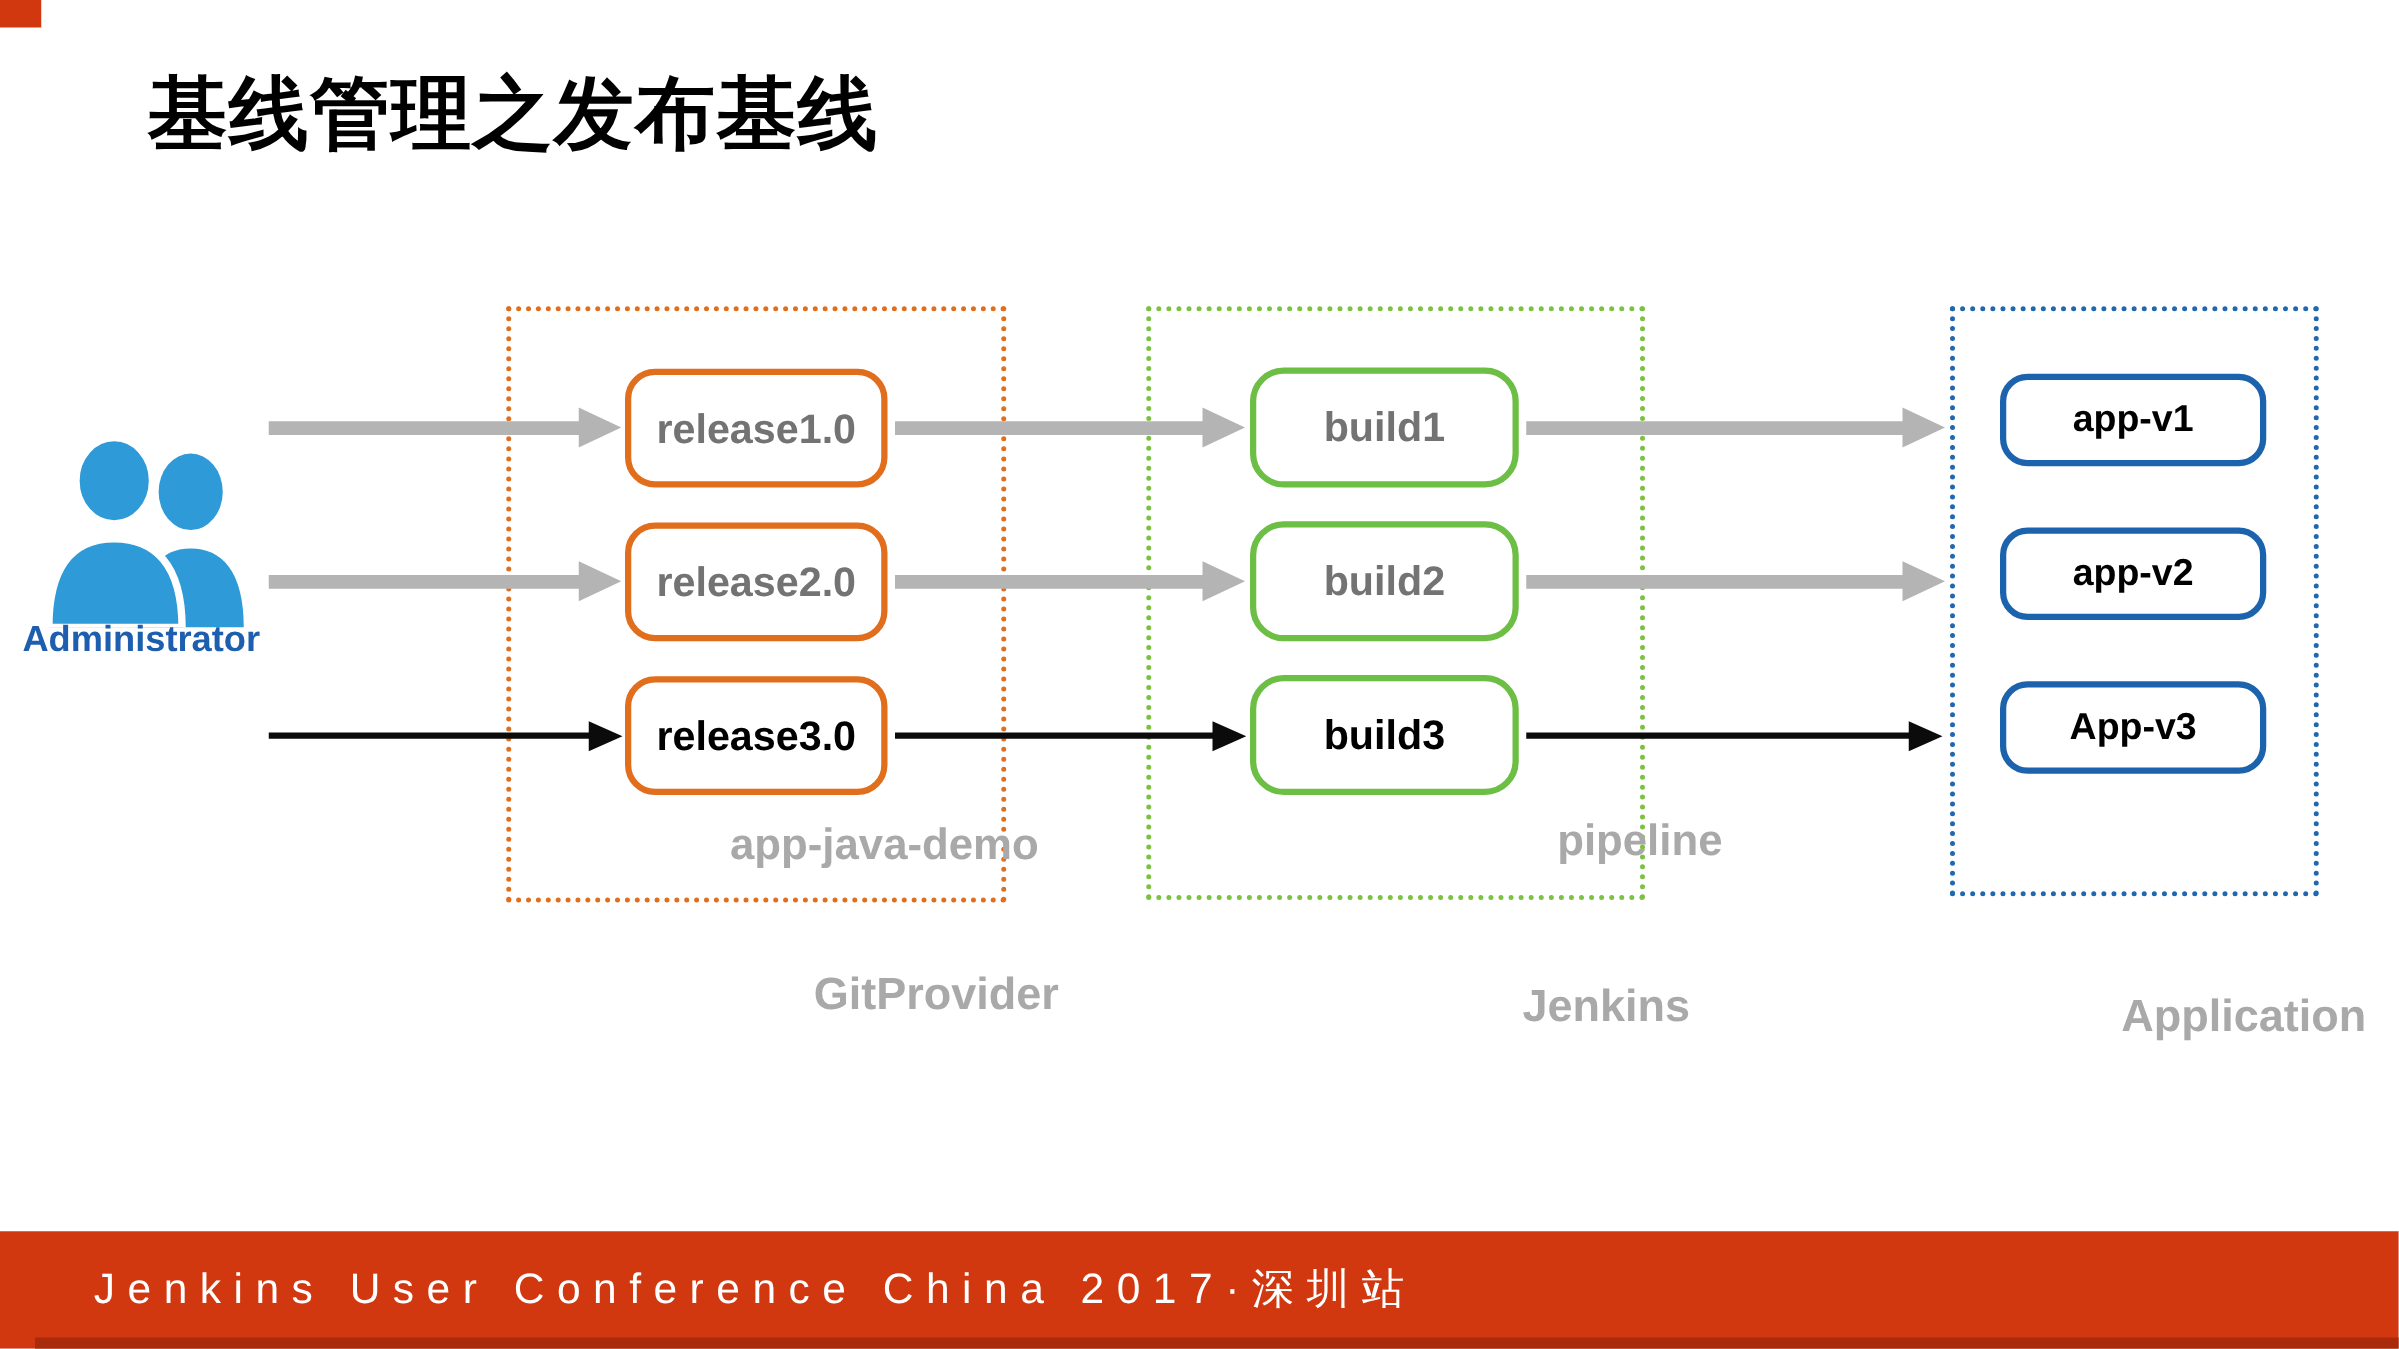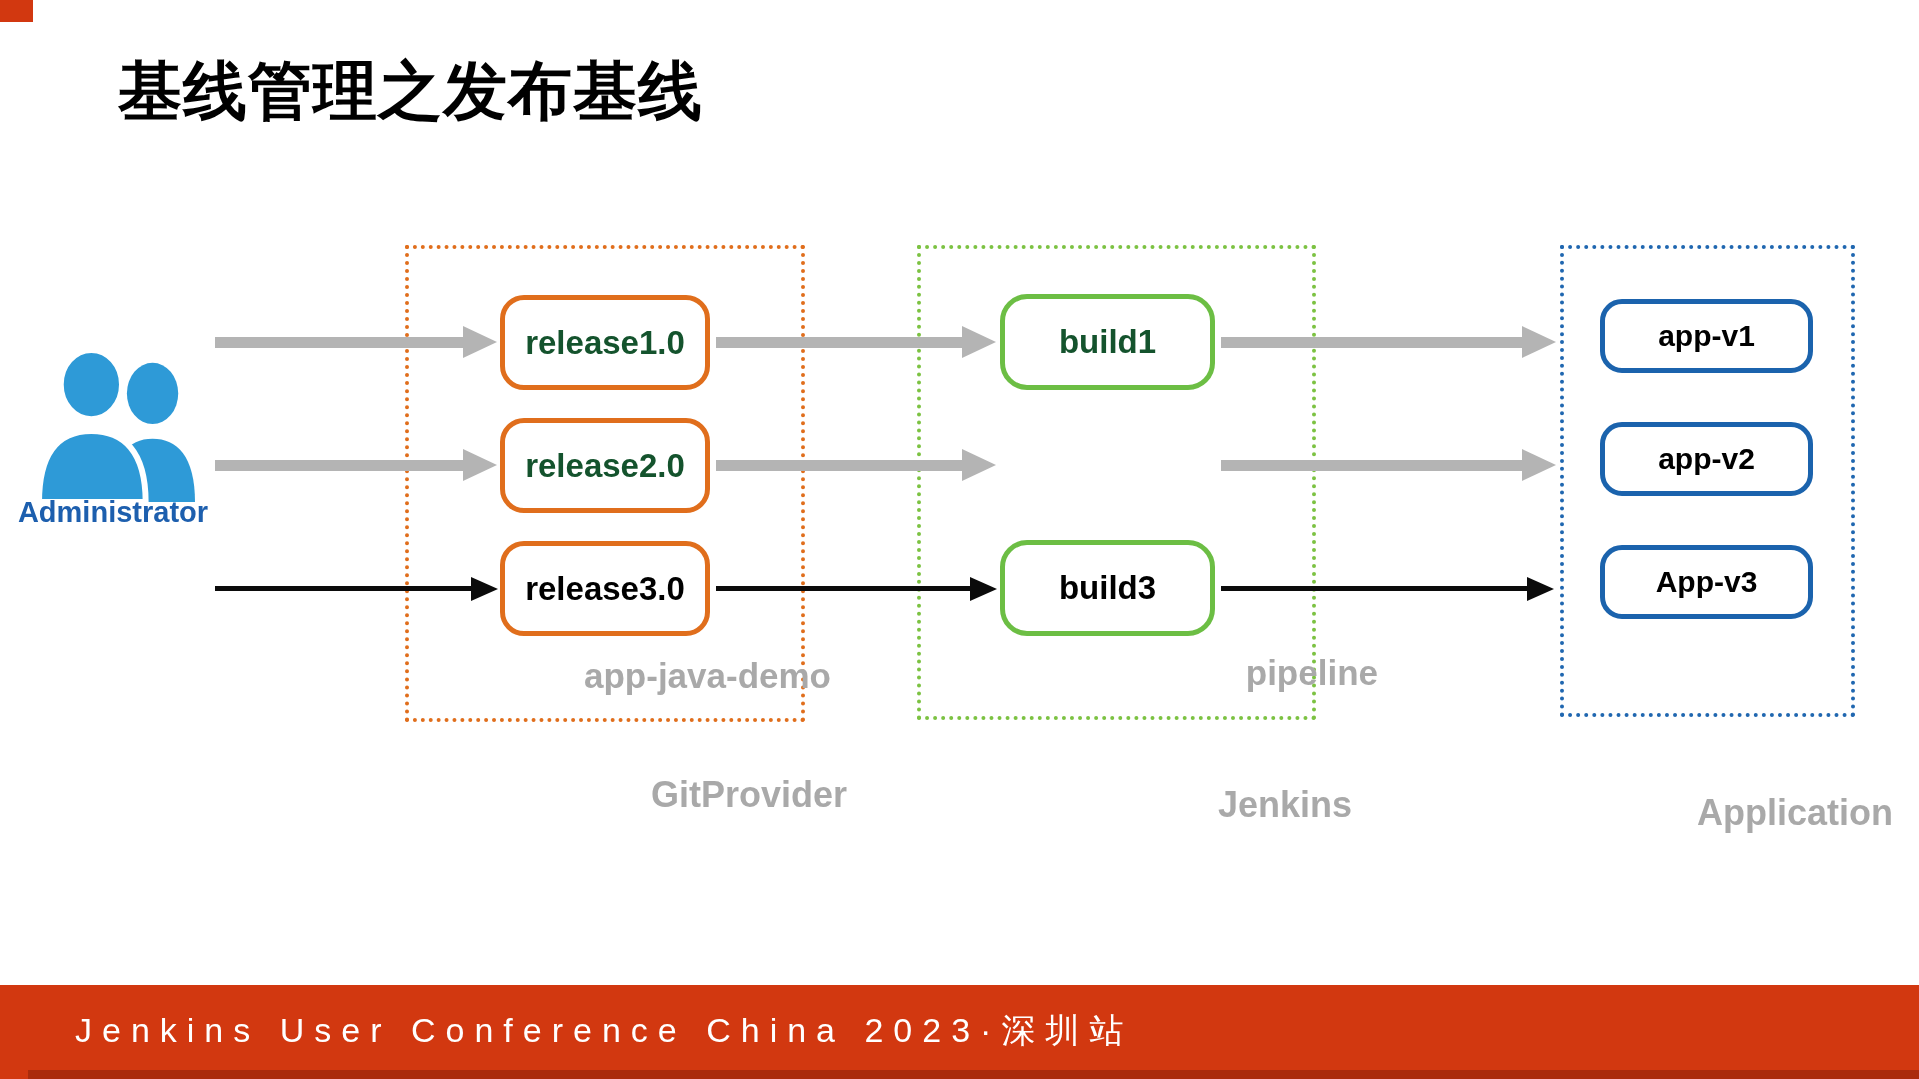--- a/index.html
+++ b/index.html
@@ -19,21 +19,21 @@
 
   
   .group { position:absolute; border:4px dotted; background:transparent; }
   .group.git     { left:405px;  top:245px; width:400px; height:477px; border-color:#e06e1c; }
   .group.jenkins { left:917px;  top:245px; width:399px; height:475px; border-color:#7cc242; }
   .group.app     { left:1560px; top:245px; width:295px; height:472px; border-color:#2067b0; }
 
   
   .node { position:absolute; background:#fff; border:5px solid; border-radius:24px;
           display:flex; align-items:center; justify-content:center;
-          font-weight:bold; font-size:33px; color:#14532d; }
+          font-weight:bold; font-size:33px; color:#737373; }
   .node.em { color:#000; }
   .node.git-n   { left:500px;  width:210px; height:95px; border-color:#e06e1c; }
   .node.jk-n    { left:1000px; width:215px; height:96px; border-color:#6cbe44; border-radius:27px; }
   .node.app-n   { left:1600px; width:213px; height:74px; border-color:#1b63ad; font-size:30px; border-radius:22px; }
   .r1g { top:295px; } .r2g { top:418px; } .r3g { top:541px; }
   .r1j { top:294px; } .r2j { top:417px; } .r3j { top:540px; }
   .r1a { top:299px; } .r2a { top:422px; } .r3a { top:545px; }
 
   
   .inner-label, .outer-label { position:absolute; width:360px; text-align:right;
@@ -81,20 +81,21 @@
 
   <div class="group git"></div>
   <div class="node git-n r1g">release1.0</div>
   <div class="node git-n r2g">release2.0</div>
   <div class="node git-n r3g em">release3.0</div>
   <div class="inner-label lbl-appjava">app-java-demo</div>
   <div class="outer-label lbl-gitprov">GitProvider</div>
 
   <div class="group jenkins"></div>
   <div class="node jk-n r1j">build1</div>
+  <div class="node jk-n r2j">build2</div>
   <div class="node jk-n r3j em">build3</div>
   <div class="inner-label lbl-pipeline">pipeline</div>
   <div class="outer-label lbl-jenkins">Jenkins</div>
 
   <div class="group app"></div>
   <div class="node app-n r1a em">app-v1</div>
   <div class="node app-n r2a em">app-v2</div>
   <div class="node app-n r3a em">App-v3</div>
   <div class="outer-label lbl-applic">Application</div>
 
@@ -132,15 +133,15 @@
     <i class="stem blk" style="left:716px; top:586px; width:256px;"></i>
     <i class="head blk" style="left:970px; top:577px;"></i>
   </div>
   <div>
     <i class="stem blk" style="left:1221px; top:586px; width:308px;"></i>
     <i class="head blk" style="left:1527px; top:577px;"></i>
   </div>
 
   <div class="footer-bar"></div>
   <div class="footer-edge"></div>
-  <div class="footer-text">Jenkins User Conference China 2023·深圳站</div>
+  <div class="footer-text">Jenkins User Conference China 2017·深圳站</div>
 
 </div>
 
 </body></html>

